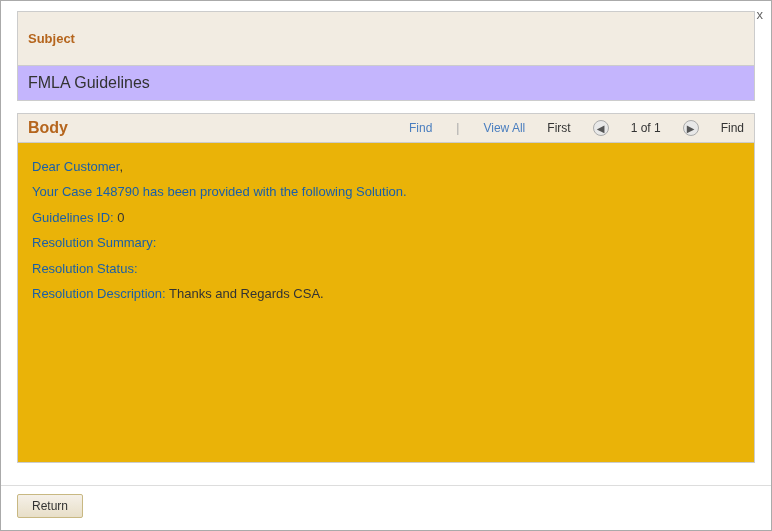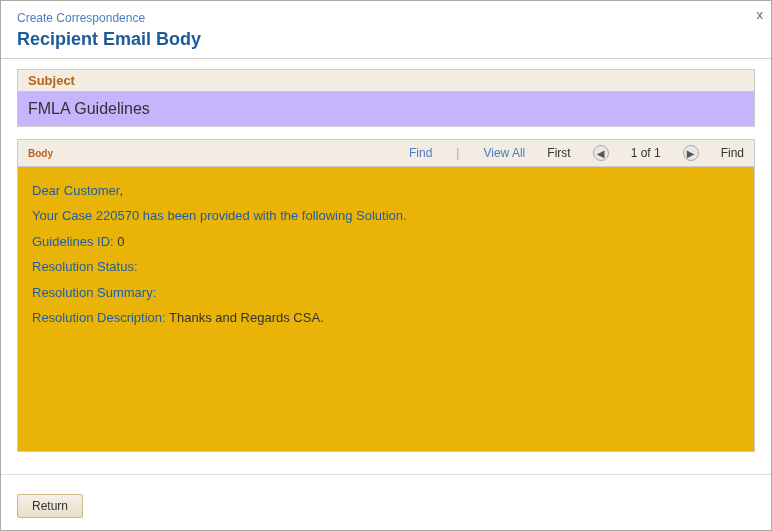--- a/index.html
+++ b/index.html
@@ -55,21 +55,21 @@
     }
 
     .section {
       border: 1px solid #ccc;
       margin-bottom: 12px;
     }
 
     .section-header {
       background: #f2ece2;
       border-bottom: 1px solid #ccc;
-      padding: 3px 10px;
+      padding: 19px 10px;
       font-weight: bold;
       color: #b5651d;
       font-size: 13px;
     }
 
     .section-content {
       padding: 8px 10px;
       background: #c4b5fd;
       color: #333;
       font-size: 16px;
@@ -88,21 +88,21 @@
       border-bottom: 1px solid #ccc;
       padding: 5px 10px;
       display: flex;
       align-items: center;
       justify-content: space-between;
     }
 
     .body-header-left {
       font-weight: bold;
       color: #b5651d;
-      font-size: 10px;
+      font-size: 16px;
     }
 
     .body-header-right {
       display: flex;
       align-items: center;
       gap: 22px;
       font-size: 12px;
       color: #333;
     }
 
@@ -143,21 +143,21 @@
     .body-content p {
       margin-bottom: 2px;
     }
 
     .label-blue {
       color: #1a5fa8;
       font-weight: normal;
     }
 
     .dialog-footer {
-      padding: 19px 16px 12px 16px;
+      padding: 8px 16px 12px 16px;
       border-top: 1px solid #ddd;
       display: flex;
       align-items: flex-start;
     }
 
     .return-btn {
       background: linear-gradient(to bottom, #f5f0e8, #e8dfc8);
       border: 1px solid #c8b882;
       color: #333;
       padding: 4px 14px;
@@ -165,24 +165,20 @@
       cursor: pointer;
       border-radius: 2px;
     }
   </style>
 </head>
 <body>
 
 <div class="dialog">
   <span class="dialog-close">x</span>
 
-  <div class="dialog-header">
-    <div class="breadcrumb">Create Correspondence</div>
-    <div class="page-title">Recipient Email Body</div>
-  </div>
 
   <div class="dialog-body">
 
     <div class="section">
       <div class="section-header">Subject</div>
       <div class="section-content">FMLA Guidelines</div>
     </div>
 
     <div class="body-section">
       <div class="body-header">
@@ -197,30 +193,30 @@
           <span class="nav-btn">▶</span>
           <span>Find</span>
         </div>
       </div>
 
       <div class="body-content">
         <p>
           <span class="label-blue">Dear Customer</span><span>,</span>
         </p>
         <p>
-          <span class="label-blue">Your Case 220570 has been provided with the following Solution.</span>
+          <span class="label-blue">Your Case 148790 has been provided with the following Solution.</span>
         </p>
         <p>
           <span class="label-blue">Guidelines ID:</span><span> 0</span>
         </p>
         <p>
+          <span class="label-blue">Resolution Summary:</span><span></span>
+        </p>
+        <p>
           <span class="label-blue">Resolution Status:</span><span></span>
-        </p>
-        <p>
-          <span class="label-blue">Resolution Summary:</span><span></span>
         </p>
         <p>
           <span class="label-blue">Resolution Description:</span><span> Thanks and Regards CSA.</span>
         </p>
       </div>
     </div>
 
   </div>
 
   <div class="dialog-footer">

